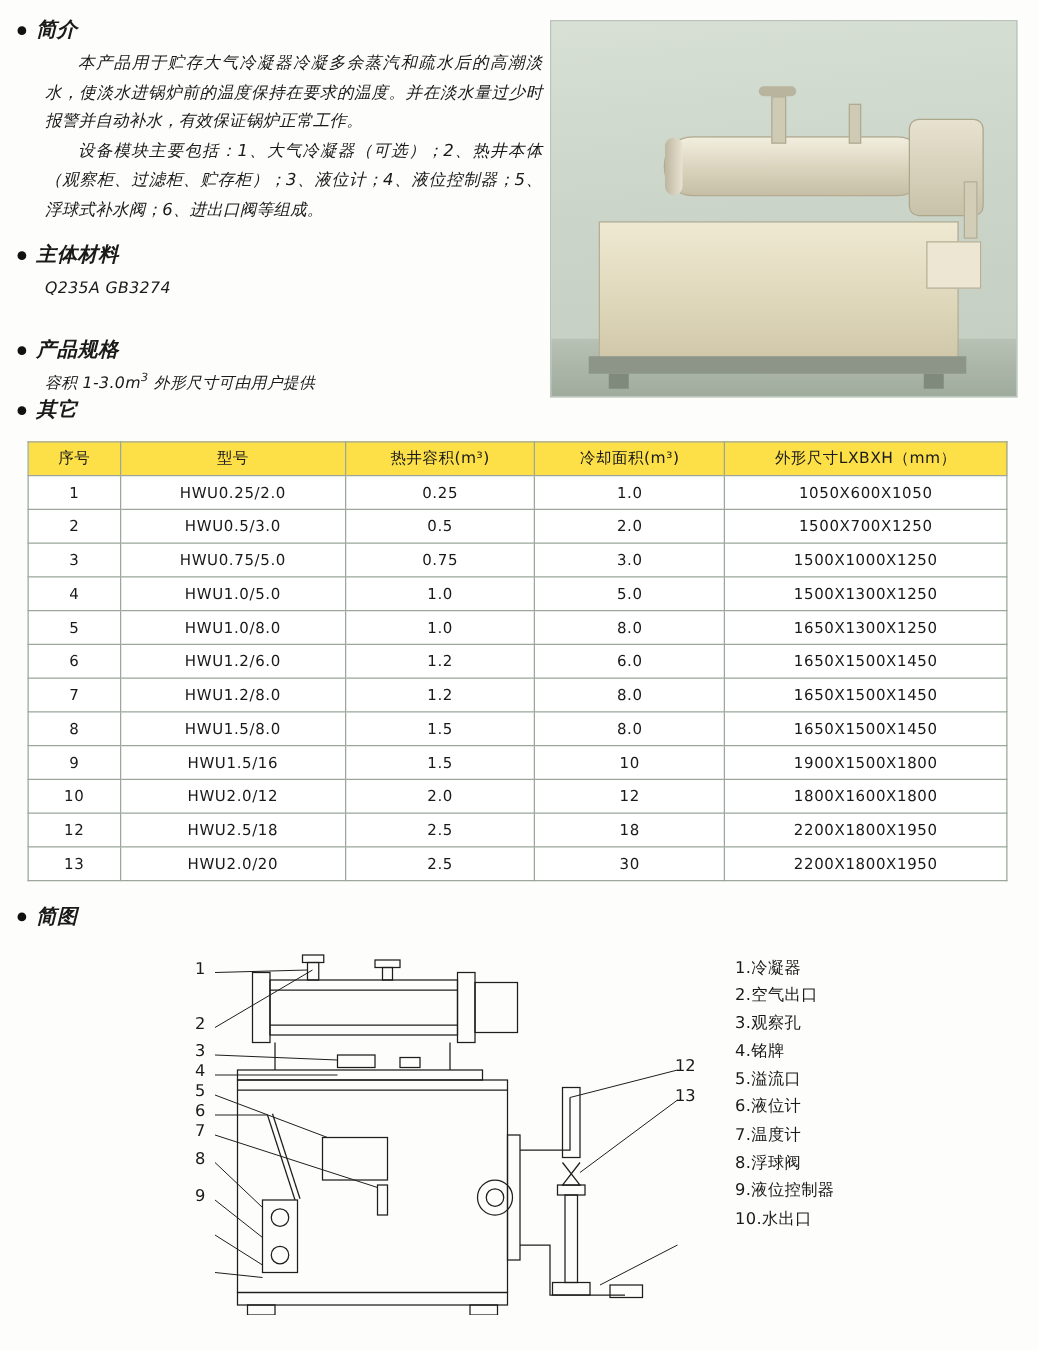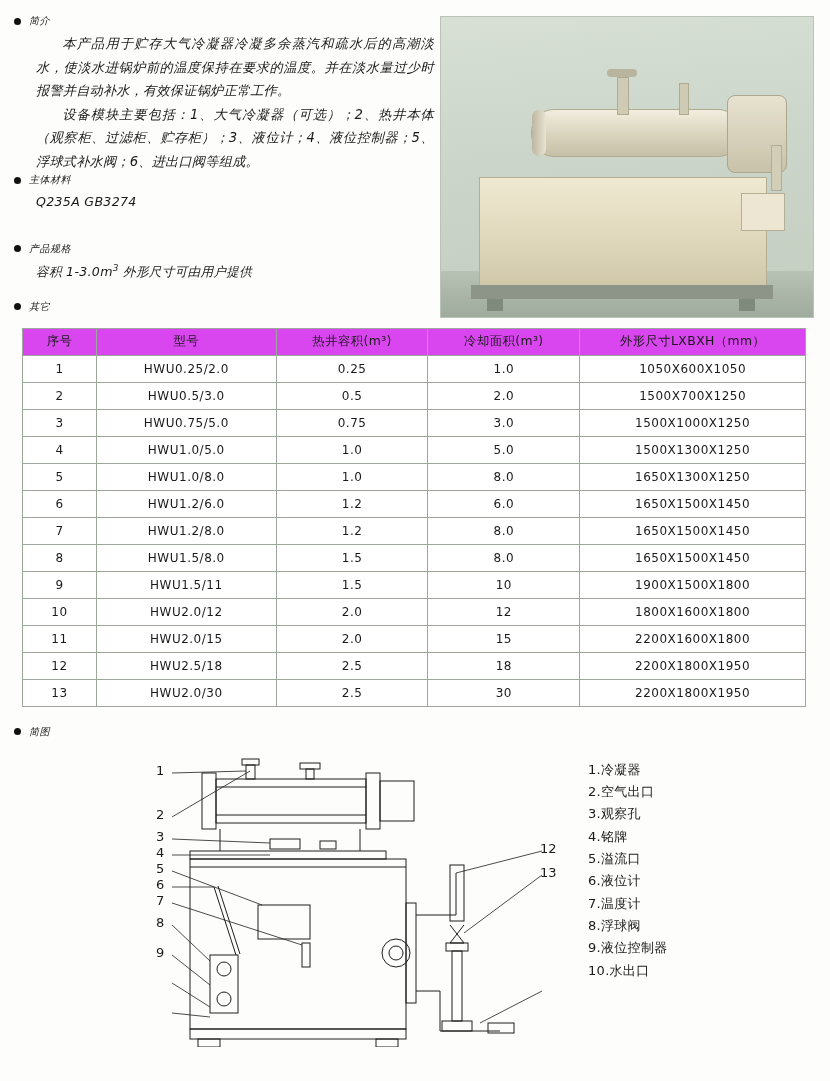--- a/index.html
+++ b/index.html
@@ -7,21 +7,21 @@
     width:830px;min-height:1081px;background:#fdfdfb;
     font-family:"DejaVu Sans","Liberation Sans",sans-serif;
     color:#1a1a1a;
     -webkit-font-smoothing:antialiased;
   }
   .page{position:relative;width:830px;min-height:1081px;padding:0;}
 
   
   .sec-head{display:flex;align-items:center;gap:8px;margin:0 0 4px 0;}
   .bullet{width:7px;height:7px;border-radius:50%;background:#111;flex:0 0 auto;}
-  .sec-title{font-size:10px;font-weight:normal;font-style:italic;letter-spacing:.5px;}
+  .sec-title{font-size:16px;font-weight:bold;font-style:italic;letter-spacing:.5px;}
 
   .block{margin-left:22px;font-style:italic;}
   .body-text{font-size:13.2px;line-height:1.78;letter-spacing:.2px;text-align:justify;}
   .sub-text{font-size:12.6px;line-height:1.8;letter-spacing:.3px;}
   .sup{font-size:9px;vertical-align:super;}
 
   
   #intro-wrap{padding:14px 0 0 14px;}
   #intro-text{width:420px;}
   #photo{
@@ -41,21 +41,21 @@
   #photo .valve{position:absolute;left:166px;top:52px;width:30px;height:8px;border-radius:4px;background:#b9b49d;}
   #photo .pipeR{position:absolute;left:330px;top:128px;width:9px;height:44px;background:#d2cdb7;border:1px solid #b3ad95;}
   #photo .box{position:absolute;left:300px;top:176px;width:42px;height:36px;background:#ece6d2;border:1px solid #b5af96;}
   #photo .legL{position:absolute;left:46px;top:282px;width:16px;height:12px;background:#7f8a7d;}
   #photo .legR{position:absolute;left:298px;top:282px;width:16px;height:12px;background:#7f8a7d;}
 
   
   #spec-wrap{margin:14px 14px 0 22px;}
   table{border-collapse:collapse;width:784px;font-size:12px;}
   th,td{border:1px solid #9aa79a;text-align:center;padding:3px 2px;height:20px;}
-  thead th{background:#d946ef;font-weight:normal;font-size:12.4px;letter-spacing:.4px;}
+  thead th{background:#fde047;font-weight:normal;font-size:12.4px;letter-spacing:.4px;}
   tbody td{background:#fff;letter-spacing:.5px;}
   col.c1{width:74px;} col.c2{width:180px;} col.c3{width:152px;} col.c4{width:152px;} col.c5{width:226px;}
 
   
   #diagram-wrap{position:relative;margin:16px 0 0 0;height:300px;}
   #legend{position:absolute;left:588px;top:4px;font-size:13px;line-height:1.72;letter-spacing:.3px;}
   #legend div{white-space:nowrap;}
   #drawing{position:absolute;left:150px;top:0;width:430px;height:292px;}
   .num{position:absolute;font-size:13px;}
   svg{display:block;}
@@ -87,39 +87,39 @@
       <div class="sec-head">
         <span class="bullet"></span>
         <span class="sec-title">简介</span>
       </div>
       <div class="block">
         <div class="body-text" style="text-indent:2em;">本产品用于贮存大气冷凝器冷凝多余蒸汽和疏水后的高潮淡水，使淡水进锅炉前的温度保持在要求的温度。并在淡水量过少时报警并自动补水，有效保证锅炉正常工作。</div>
         <div class="body-text" style="text-indent:2em;">设备模块主要包括：1、大气冷凝器（可选）；2、热井本体（观察柜、过滤柜、贮存柜）；3、液位计；4、液位控制器；5、浮球式补水阀；6、进出口阀等组成。</div>
       </div>
     </div>
 
-    <div style="">
+    <div style="margin-top:14px;">
       <div class="sec-head">
         <span class="bullet"></span>
         <span class="sec-title">主体材料</span>
       </div>
       <div class="block sub-text">Q235A    GB3274</div>
     </div>
 
     <div style="margin-top:28px;">
       <div class="sec-head">
         <span class="bullet"></span>
         <span class="sec-title">产品规格</span>
       </div>
       <div class="block sub-text">
         <span>容积 1-3.0m</span><span class="sup">3</span><span> 外形尺寸可由用户提供</span>
       </div>
     </div>
 
-    <div style="margin-top:16px;">
+    <div style="">
       <div class="sec-head">
         <span class="bullet"></span>
         <span class="sec-title">其它</span>
       </div>
     </div>
 
   </div>
 
   <div id="spec-wrap">
     <table>
@@ -191,49 +191,42 @@
           </tr>
           <tr>
             <td>8</td>
             <td>HWU1.5/8.0</td>
             <td>1.5</td>
             <td>8.0</td>
             <td>1650X1500X1450</td>
           </tr>
           <tr>
             <td>9</td>
-            <td>HWU1.5/11</td>
+            <td>HWU1.5/16</td>
             <td>1.5</td>
             <td>10</td>
             <td>1900X1500X1800</td>
           </tr>
           <tr>
             <td>10</td>
             <td>HWU2.0/12</td>
             <td>2.0</td>
             <td>12</td>
             <td>1800X1600X1800</td>
           </tr>
           <tr>
-            <td>11</td>
-            <td>HWU2.0/15</td>
-            <td>2.0</td>
-            <td>15</td>
-            <td>2200X1600X1800</td>
-          </tr>
-          <tr>
             <td>12</td>
             <td>HWU2.5/18</td>
             <td>2.5</td>
             <td>18</td>
             <td>2200X1800X1950</td>
           </tr>
           <tr>
             <td>13</td>
-            <td>HWU2.0/30</td>
+            <td>HWU2.0/20</td>
             <td>2.5</td>
             <td>30</td>
             <td>2200X1800X1950</td>
           </tr>
         </tbody>
     </table>
   </div>
 
   <div style="margin:18px 0 0 14px;">
     <div class="sec-head">

